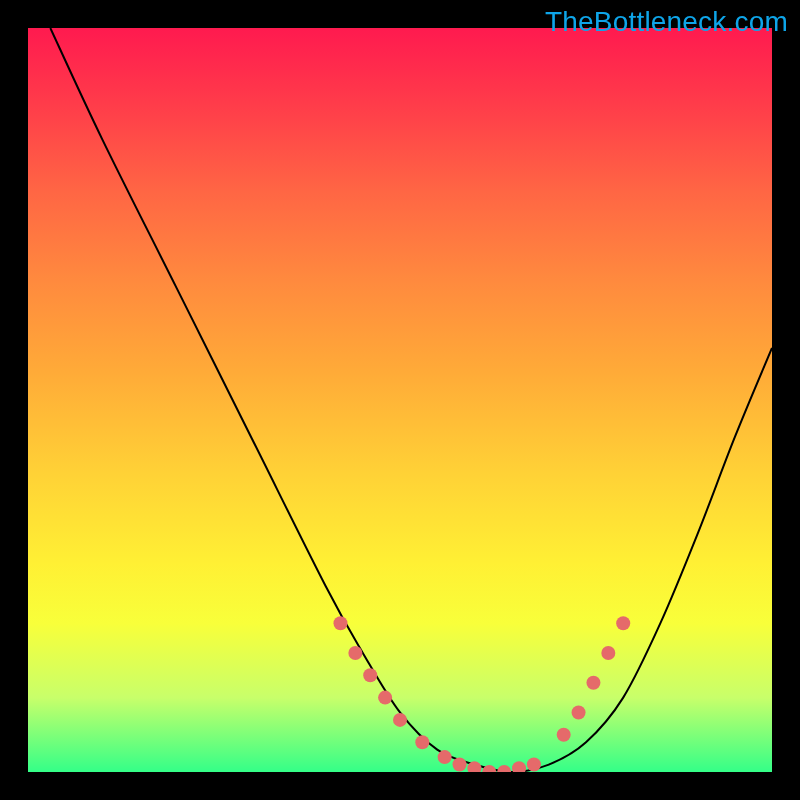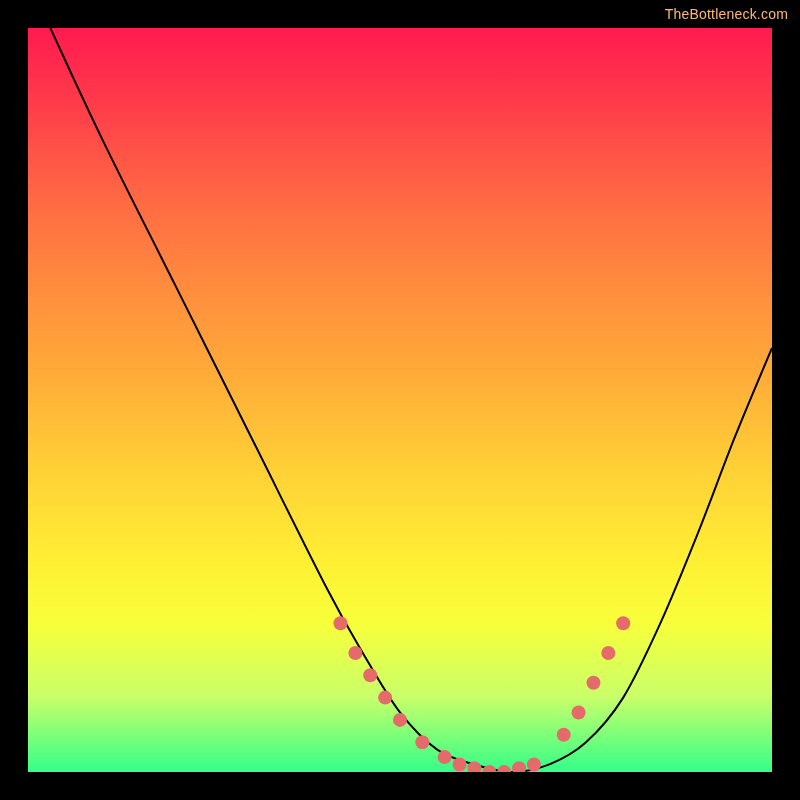--- a/index.html
+++ b/index.html
@@ -27,22 +27,22 @@
       #fff034 72%,
       #f8ff3a 80%,
       #c8ff6a 90%,
       #34ff88 100%
     );
   }
   .watermark {
     position: absolute;
     top: 6px;
     right: 12px;
-    color: #fdba74;
-    font-size: 14px;
+    color: #0ea5e9;
+    font-size: 28px;
     font-weight: 500;
     letter-spacing: 0.2px;
   }
   svg.curve {
     position: absolute;
     left: 0;
     top: 0;
     width: 744px;
     height: 744px;
   }

